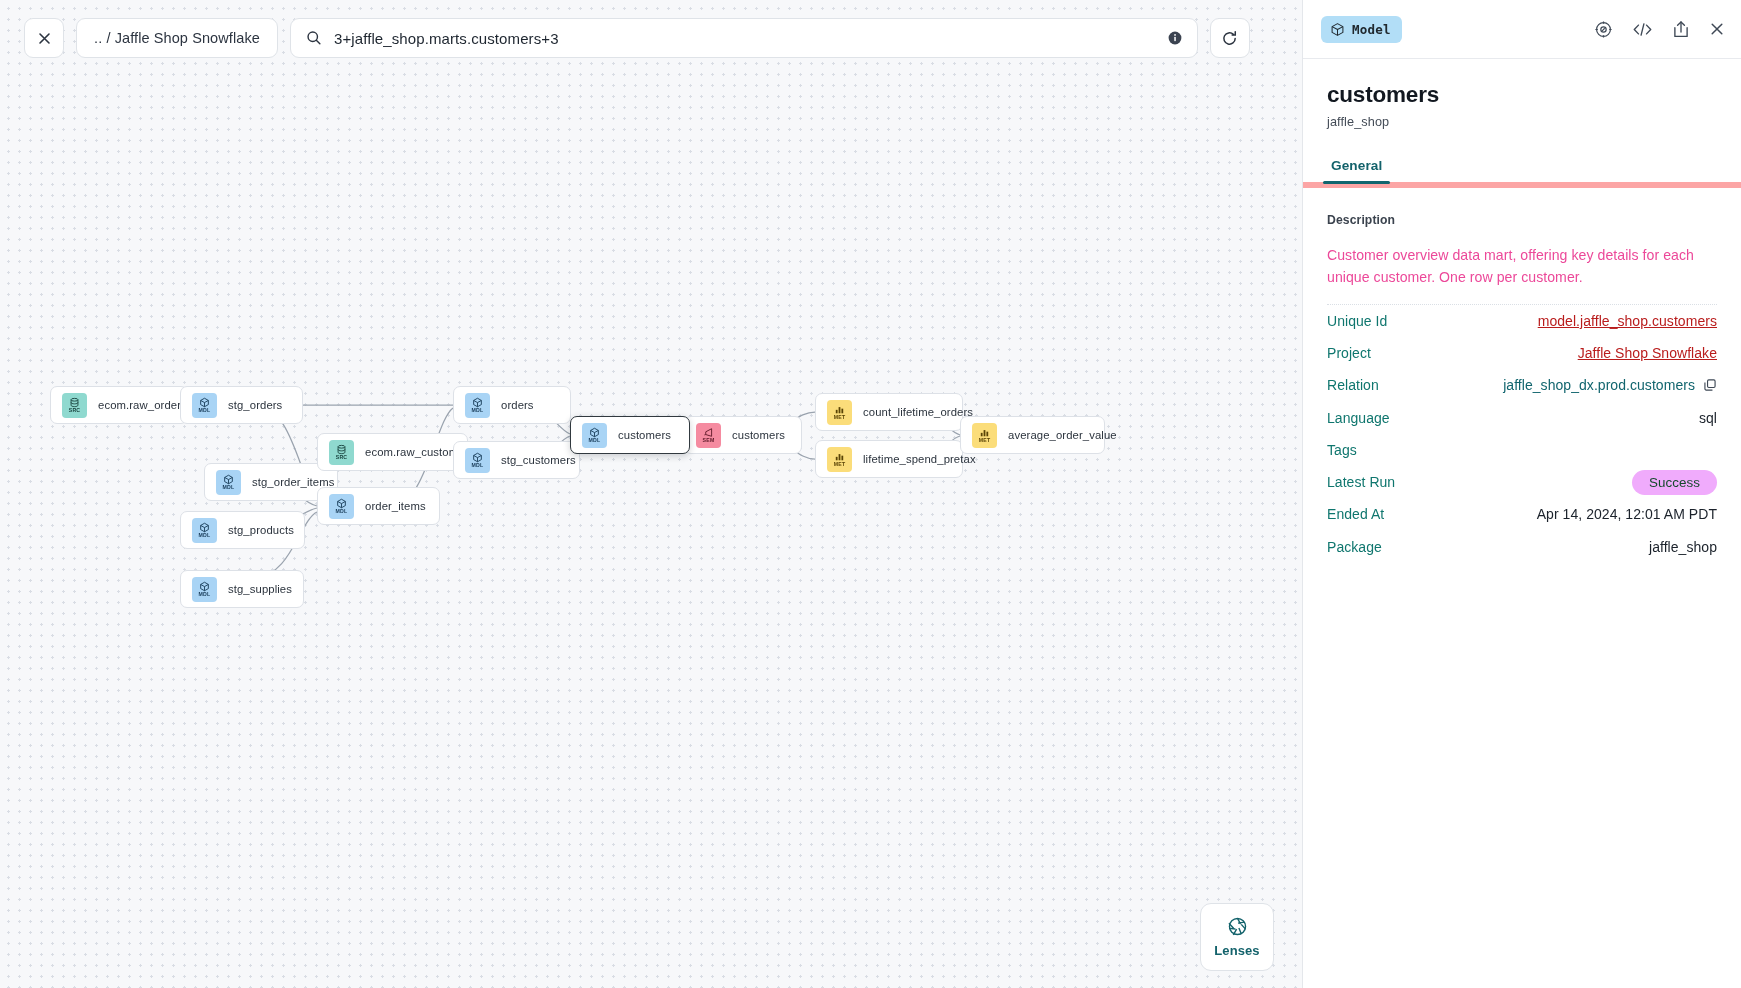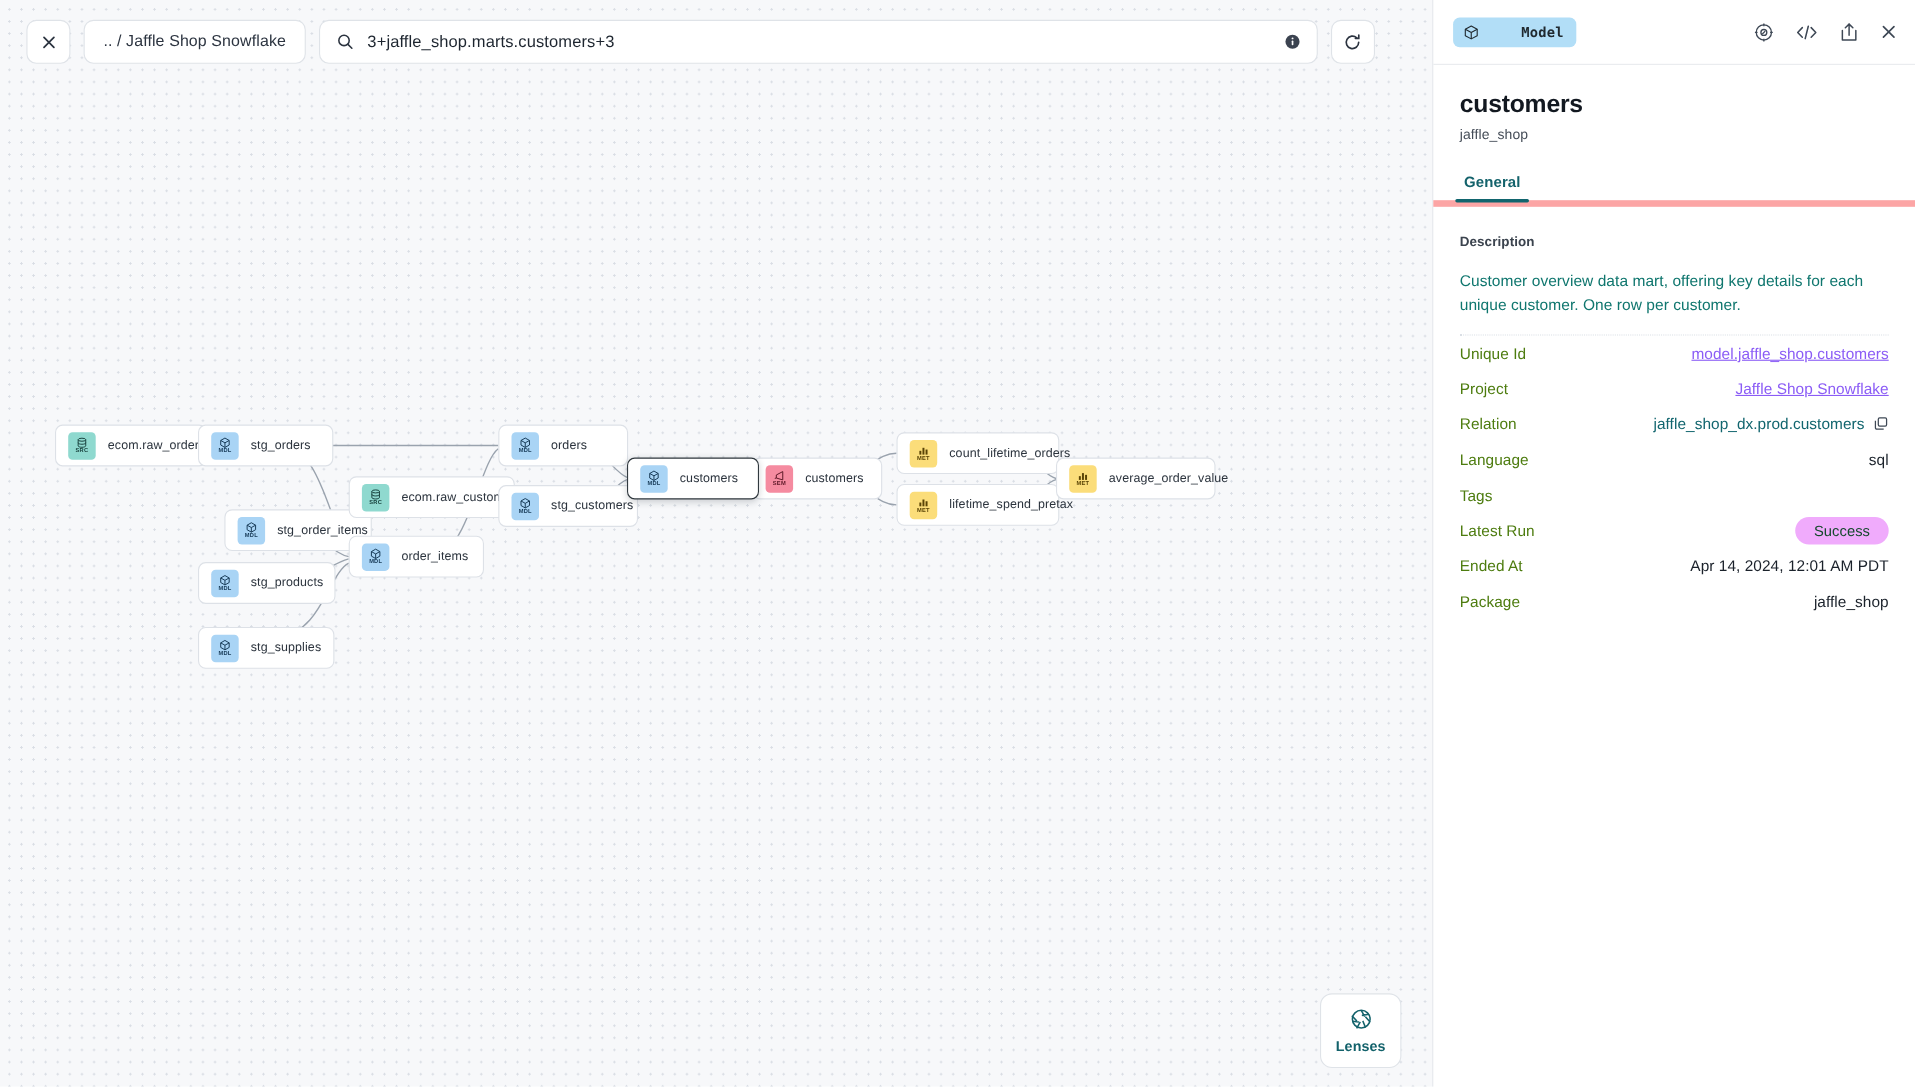--- a/index.html
+++ b/index.html
@@ -152,21 +152,20 @@
     border-radius: 6px;
     height: 27px;
     display: flex; align-items: center; gap: 7px;
     padding: 0 11px 0 9px;
     cursor: pointer;
   }
   #type-badge .tb-label {
     font-family: "DejaVu Sans Mono", monospace;
     font-size: 12.5px; font-weight: 700; color: #20292f;
     letter-spacing: .2px;
-    margin-left: 31px;
   }
   #panel-top-icons {
     margin-left: auto;
     display: flex; align-items: center; gap: 19px;
     color: #3e4855;
   }
   #panel-top-icons .pi { cursor: pointer; display: block; }
 
   #panel-head { padding: 22px 24px 0 24px; }
   #entity-title {
@@ -199,45 +198,45 @@
   }
 
   #panel-body { padding: 25px 24px 0 24px; overflow: hidden; }
 
   .section-label {
     font-size: 12.2px; font-weight: 700; color: #3b434e;
     letter-spacing: .1px;
   }
   #description-text {
     margin-top: 17px;
-    font-size: 14.1px; line-height: 1.58; color: #0f766e;
+    font-size: 14.1px; line-height: 1.58; color: #ec4899;
     letter-spacing: .05px;
   }
   #desc-divider {
     margin-top: 15px;
     border-top: 1px dotted #dadfe5;
   }
 
   .detail-row {
     display: flex; align-items: center;
     justify-content: space-between;
     min-height: 32.3px;
     gap: 14px;
   }
   .detail-row .dkey {
-    font-size: 14px; color: #4d7c0f; letter-spacing: .05px;
+    font-size: 14px; color: #0f766e; letter-spacing: .05px;
     white-space: nowrap;
     text-align: center;
   }
   .detail-row .dval {
     font-size: 14px; color: #1b222b;
     text-align: right; letter-spacing: .05px;
     display: flex; align-items: center; gap: 8px;
   }
-  .dval.link { color: #8b5cf6; text-decoration: underline; cursor: pointer; }
+  .dval.link { color: #b91c1c; text-decoration: underline; cursor: pointer; }
   .dval.teal { color: #11656e; }
   .chip-grey {
     background: #eef0f3; border-radius: 5px;
     padding: 3px 9px; font-size: 13.7px; color: #1b222b;
   }
   .chip-green {
     background: #f0abfc; border-radius: 999px;
     padding: 5px 17px; font-size: 13.4px; color: #14492c;
     font-weight: 500;
   }

